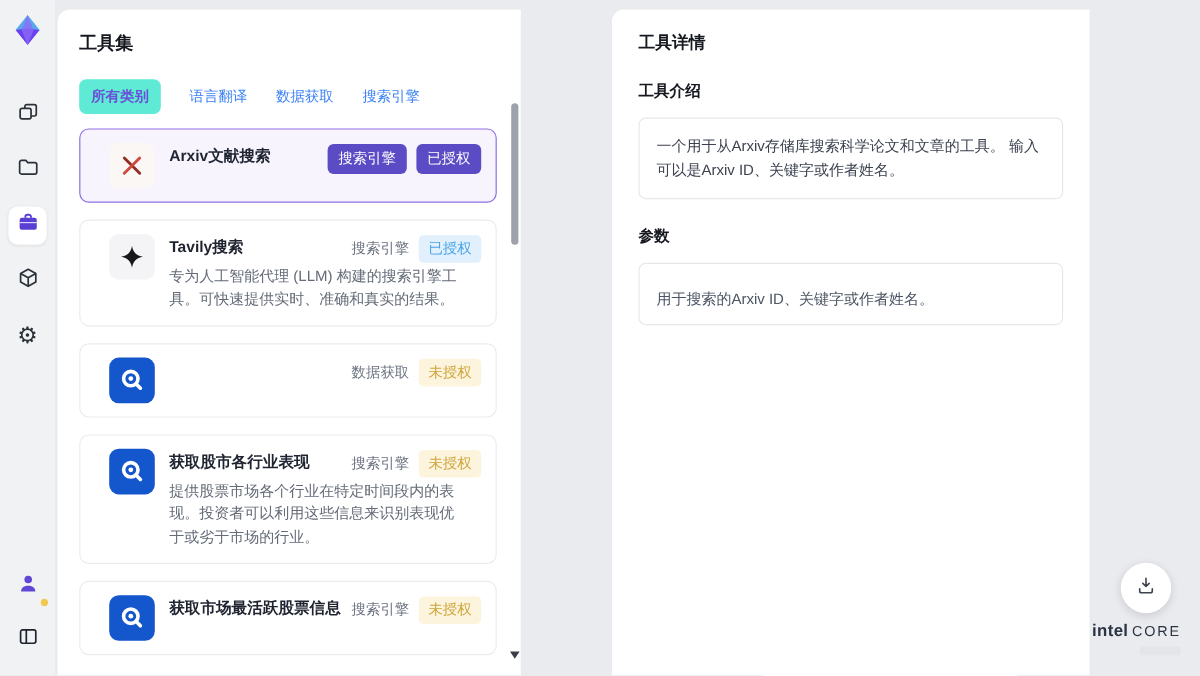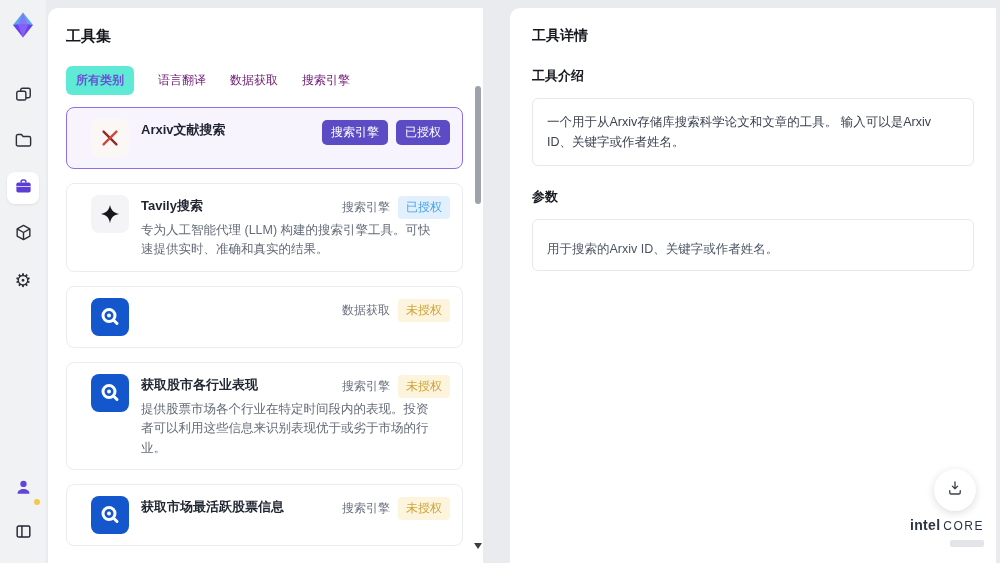--- a/index.html
+++ b/index.html
@@ -24,27 +24,27 @@
   }
   .nav-btn.active { background:#ffffff; box-shadow:0 1px 3px rgba(0,0,0,.08); }
   .nav-btn svg { width:19px; height:19px; }
   .gear-glyph { font-size:19px; color:#2b3138; line-height:1; }
   .sidebar-bottom { margin-top:auto; display:flex; flex-direction:column; align-items:center; gap:12px; margin-bottom:14px; }
   .user-wrap { position:relative; }
   .user-dot { position:absolute; right:-1px; bottom:0; width:6px; height:6px; border-radius:50%; background:#f2c94c; }
 
   
   .list-panel {
-    position:absolute; left:48px; top:8px; width:435px; height:555px;
+    position:absolute; left:48px; top:8px; width:386px; height:555px;
     background:#fff; border-radius:10px 0 0 0; overflow:hidden;
   }
   .list-inner { padding:19px 20px 0 18px; }
   .panel-title { font-size:15px; font-weight:bold; color:#15181e; }
   .tabs { display:flex; align-items:center; gap:24px; margin-top:20px; }
-  .tab { font-size:12px; color:#701a75; cursor:pointer; padding:6px 0; white-space:nowrap; }
+  .tab { font-size:12px; color:#3b82f6; cursor:pointer; padding:6px 0; white-space:nowrap; }
   .tab.active {
     background:#5eead4; color:#6c4fd8; font-weight:bold;
     padding:6px 10px; border-radius:6px;
   }
   .cards { margin-top:12px; display:flex; flex-direction:column; gap:14px; }
   .card {
     position:relative; background:#fff; border:1px solid #ececf0; border-radius:8px;
     padding:11px 24px; display:flex; gap:12px; cursor:pointer;
   }
   .card.selected {
@@ -71,21 +71,21 @@
   
   .scrollbar-track { position:absolute; top:66px; right:1px; width:8px; bottom:14px; }
   .scrollbar-thumb { position:absolute; top:12px; right:1px; width:6px; height:118px; background:#9ea3ab; border-radius:3px; }
   .scrollbar-arrow-down {
     position:absolute; bottom:0; right:0; width:0; height:0;
     border-left:4px solid transparent; border-right:4px solid transparent; border-top:6px solid #3a3f46;
   }
 
   
   .detail-panel {
-    position:absolute; left:510px; top:8px; width:486px; height:555px;
+    position:absolute; left:510px; top:8px; width:398px; height:555px;
     background:#fff; border-radius:10px 0 0 0;
   }
   .detail-inner { padding:19px 22px 0 22px; }
   .detail-title { font-size:14px; font-weight:bold; }
   .section-heading { font-size:13px; font-weight:bold; margin-top:22px; }
   .intro-box {
     margin-top:13px; border:1px solid #e8e8ec; border-radius:6px;
     padding:13px 14px; font-size:12.5px; color:#3c4250; line-height:1.6;
   }
   .param-box { margin-top:13px; border:1px solid #e8e8ec; border-radius:6px; padding:12px 14px; }

